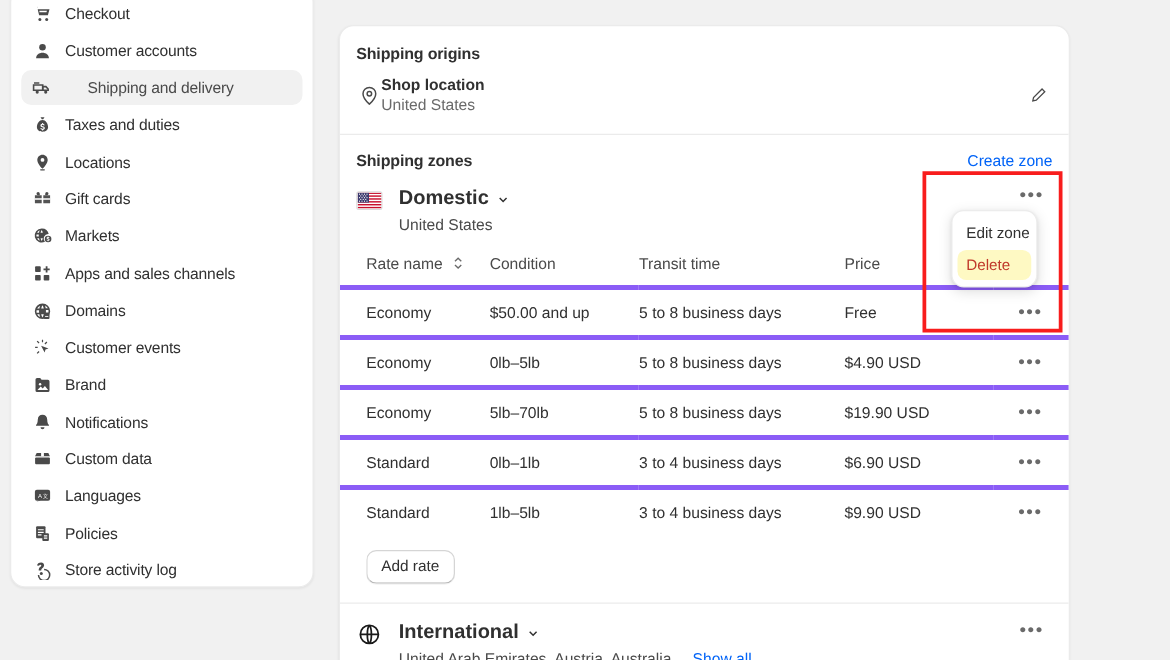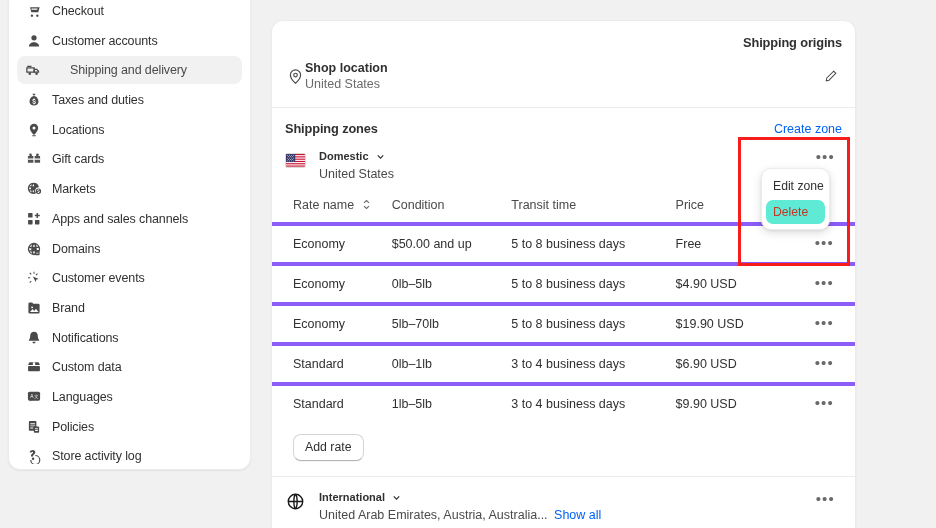--- a/index.html
+++ b/index.html
@@ -54,21 +54,21 @@
     background: #ffffff;
     border-radius: 12px;
     border: 1px solid #ebebeb;
     box-shadow: 0 1px 2px rgba(0,0,0,0.06);
     overflow: hidden;
   }
   .sec-title {
     font-size: 12.8px; font-weight: bold; color: #303030;
     letter-spacing: -0.01em;
   }
-  .sec-pad { padding: 14px 13px 0 13px; text-align: right; }
+  .sec-pad { padding: 14px 13px 0 13px; }
 
   .origin-row {
     display: flex; align-items: center;
     padding: 10px 13px 14px 13px;
   }
   .origin-icon { width: 20px; height: 20px; color: #4a4a4a; flex:0 0 20px;
                  display:flex; align-items:center; justify-content:center; }
   .origin-texts { flex: 1; }
   .origin-name { font-size: 12.5px; font-weight: bold; color: #303030; line-height: 16px; }
   .origin-sub  { font-size: 12.5px; color: #6a6a6a; line-height: 17px; }
@@ -93,21 +93,21 @@
     padding: 8px 13px 0 13px;
     position: relative;
   }
   .flag {
     width: 21px; height: 15px; flex: 0 0 21px; margin-top: 3px;
     border-radius: 2px; overflow: hidden; position: relative;
     border: 1px solid rgba(0,0,0,0.14);
   }
   .zone-texts { margin-left: 13px; flex: 1; }
   .zone-name-row { display: flex; align-items: center; gap: 6px; }
-  .zone-name { font-size: 11px; font-weight: bold; color: #303030; }
+  .zone-name { font-size: 16px; font-weight: bold; color: #303030; }
   .chev { color: #303030; display: flex; }
   .zone-sub { font-size: 12.5px; color: #4a4a4a; margin-top: 5px; }
   .dots {
     color: #6a6a6a; font-size: 15px; letter-spacing: 1.2px;
     line-height: 10px; cursor: pointer; user-select: none;
   }
   .dots-head { position: absolute; right: 20px; top: 10px; }
 
   
   table.rates { width: 100%; border-collapse: collapse; margin-top: 13px; }
@@ -156,21 +156,21 @@
     border: 1px solid #ececec;
     box-shadow: 0 3px 10px rgba(0,0,0,0.13), 0 1px 3px rgba(0,0,0,0.08);
     padding: 5px 4px;
     z-index: 40;
   }
   .pop-item {
     font-size: 12.2px; color: #303030;
     padding: 5px 7px; border-radius: 7px; cursor: pointer;
     white-space: nowrap;
   }
-  .pop-item.danger { color: #c0392b; background: #5eead4; margin-top: 2px; }
+  .pop-item.danger { color: #c0392b; background: #fef9c3; margin-top: 2px; }
 
   
   .highlight {
     position: absolute;
     left: 738px; top: 137px;
     width: 112px; height: 129px;
     border: 3px solid #f81d1d;
     z-index: 30;
     pointer-events: none;
   }

